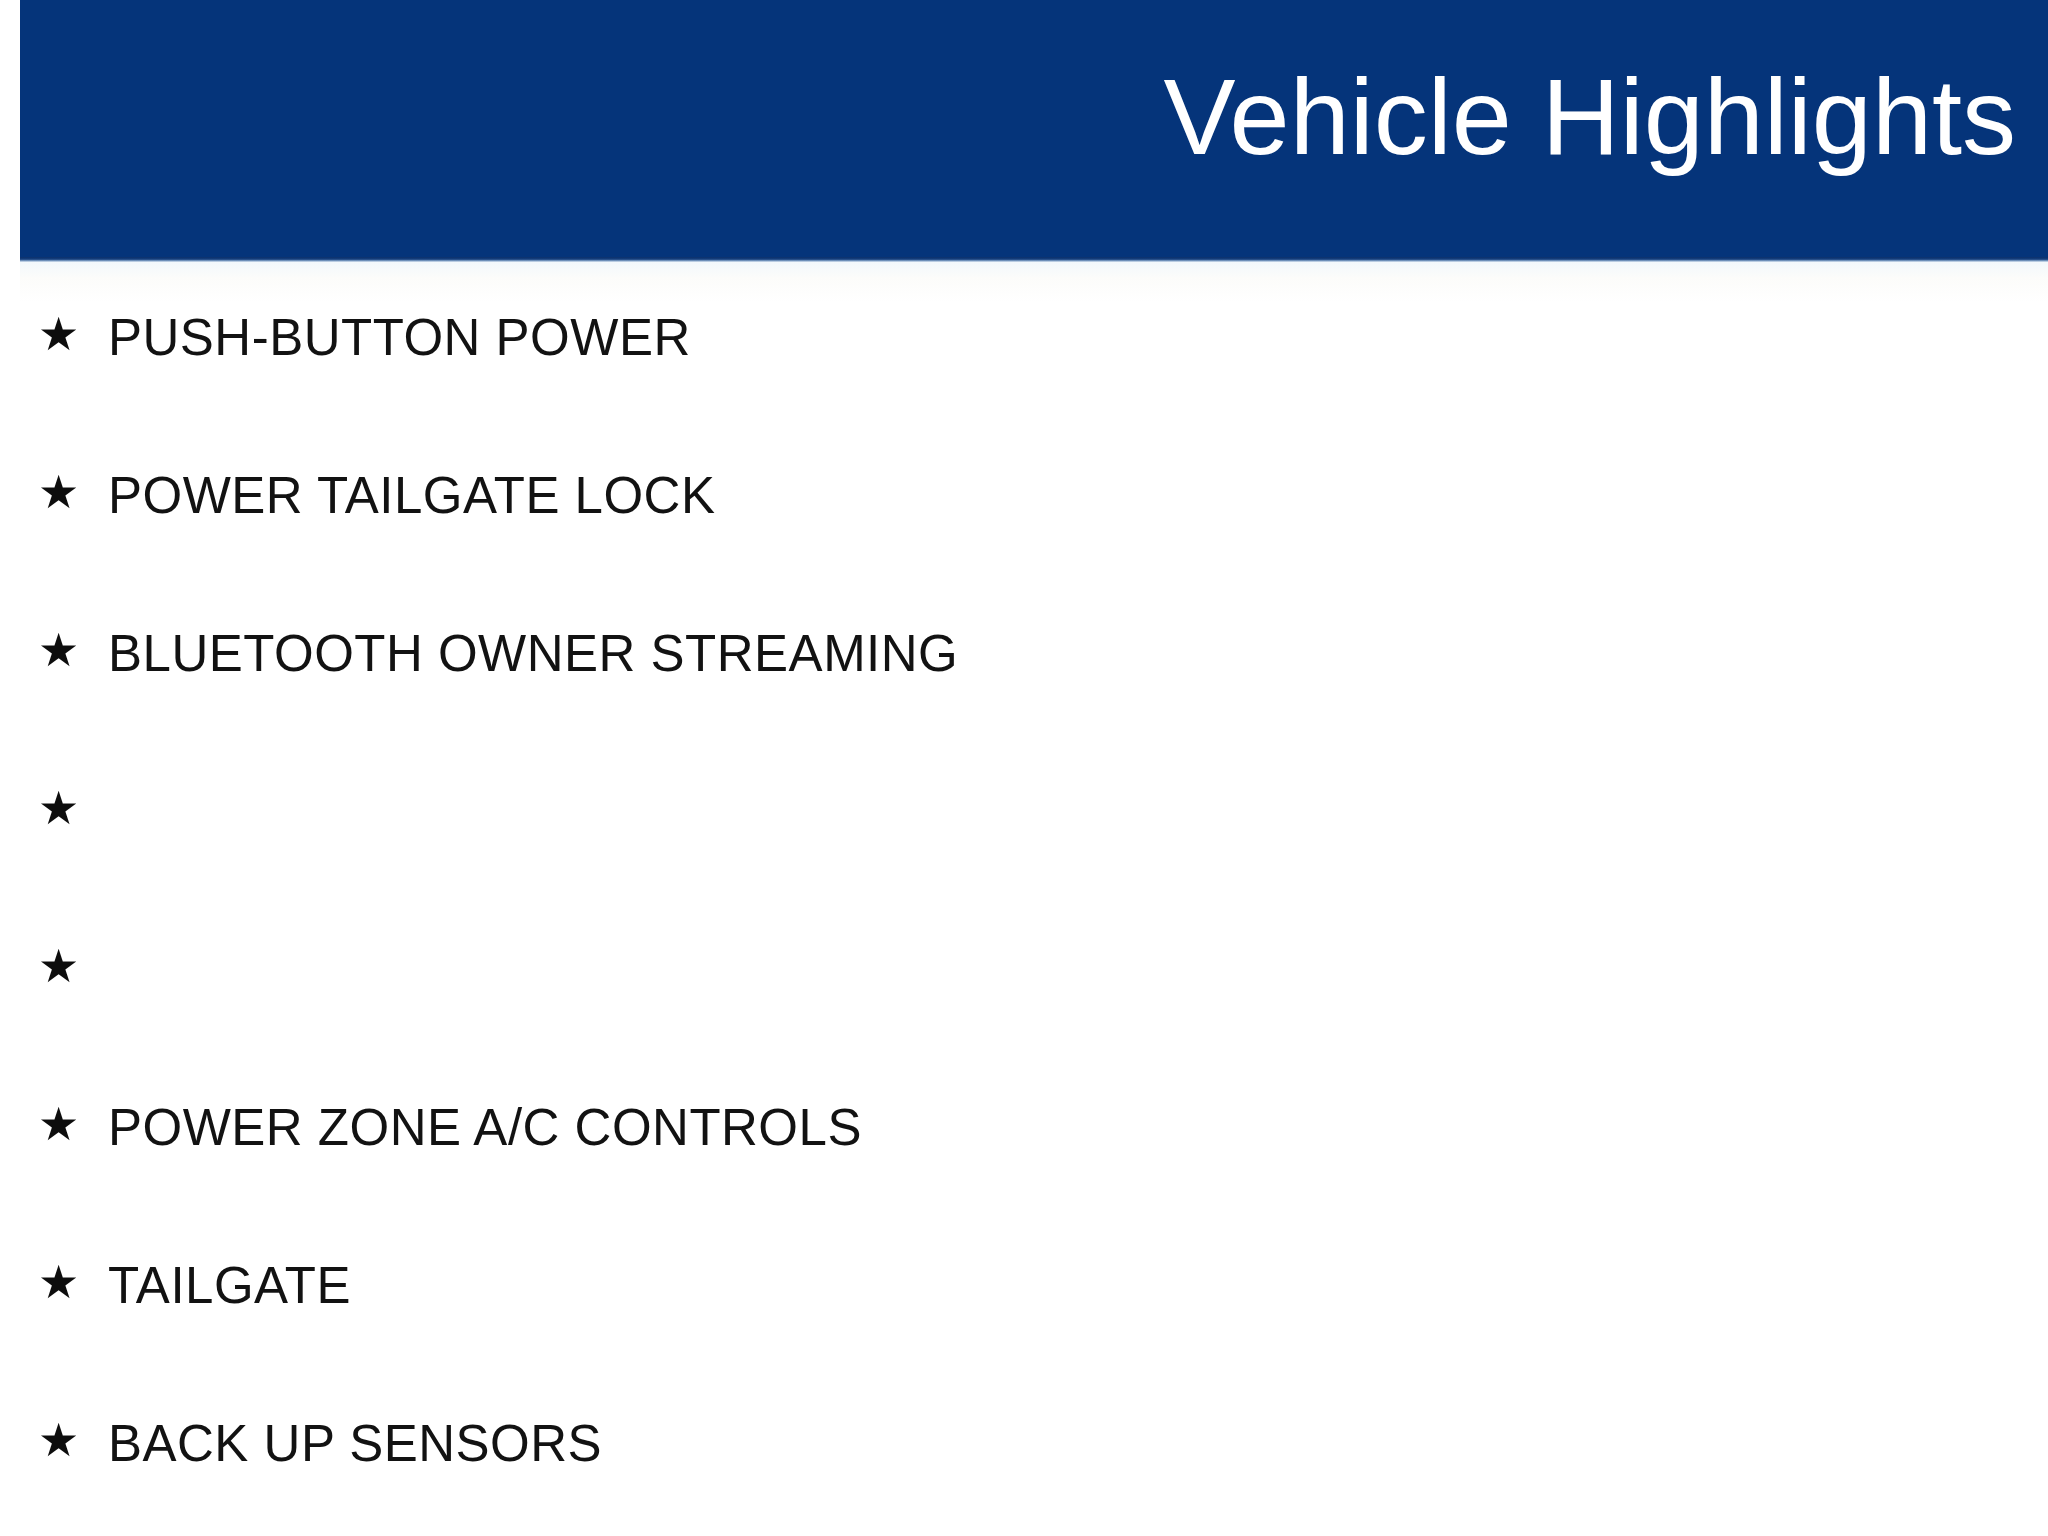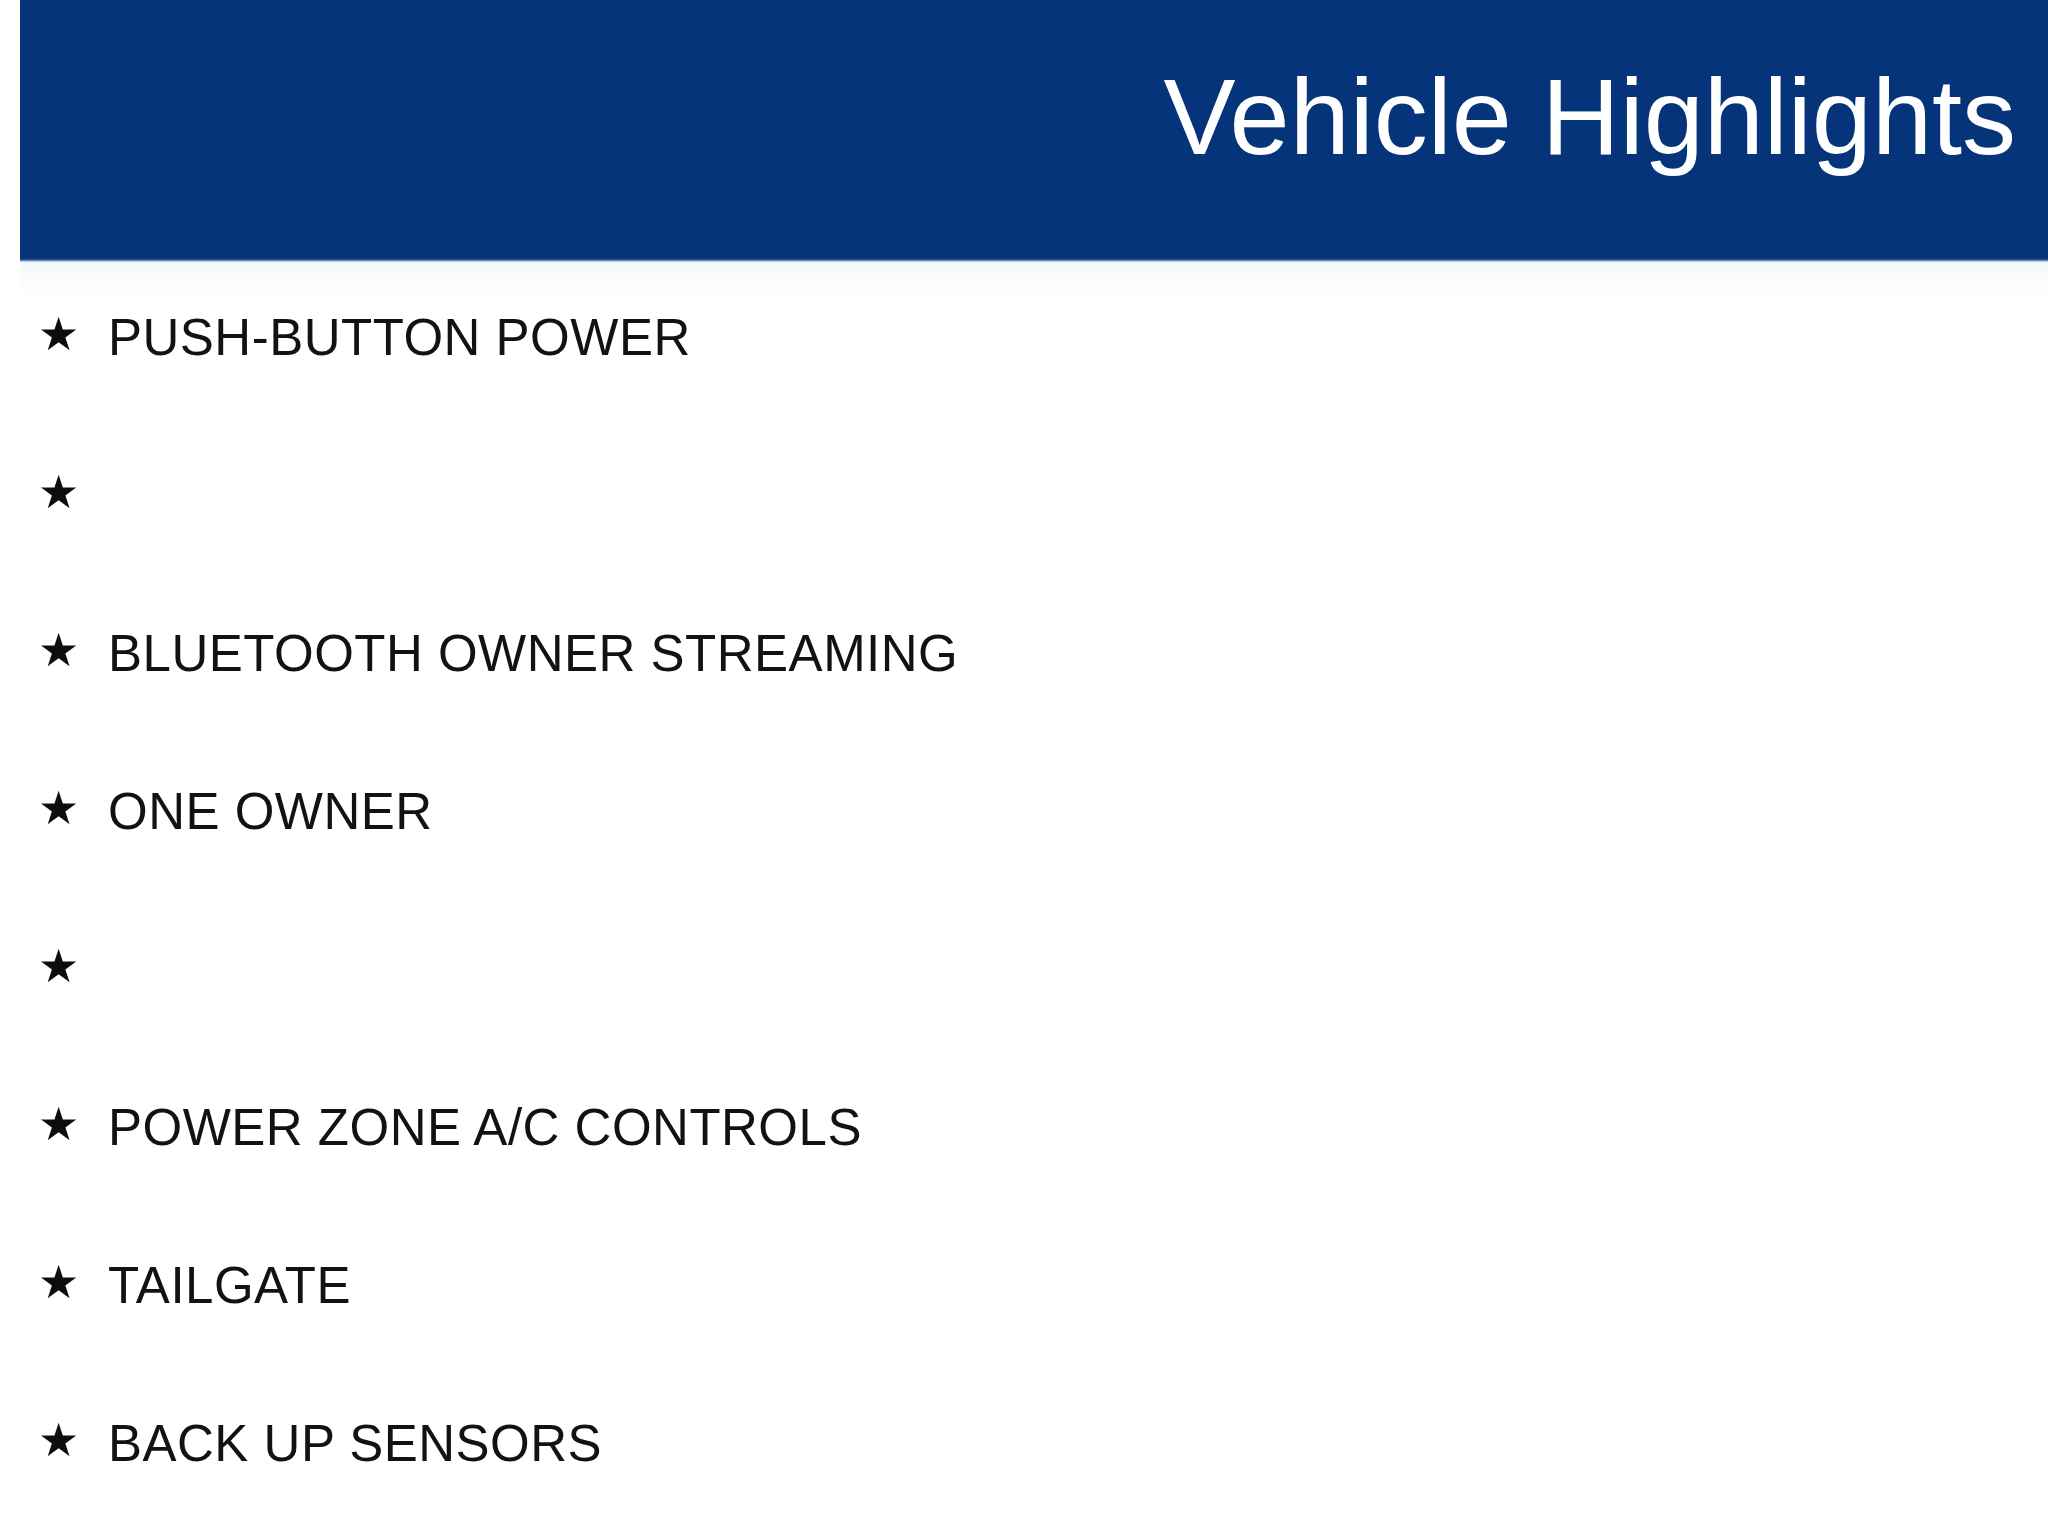--- a/index.html
+++ b/index.html
@@ -137,30 +137,30 @@
 
   <ul class="highlights-list">
 
     <li class="highlight-item">
       <span class="bullet-star">★</span>
       <span class="highlight-label">PUSH-BUTTON POWER</span>
     </li>
 
     <li class="highlight-item">
       <span class="bullet-star">★</span>
+      <span class="highlight-label">POWER TAILGATE LOCK</span>
     </li>
 
     <li class="highlight-item">
       <span class="bullet-star">★</span>
       <span class="highlight-label">BLUETOOTH OWNER STREAMING</span>
     </li>
 
     <li class="highlight-item">
       <span class="bullet-star">★</span>
-      <span class="highlight-label">ONE OWNER</span>
     </li>
 
     <li class="highlight-item">
       <span class="bullet-star">★</span>
     </li>
 
     <li class="highlight-item">
       <span class="bullet-star">★</span>
       <span class="highlight-label">POWER ZONE A/C CONTROLS</span>
     </li>

